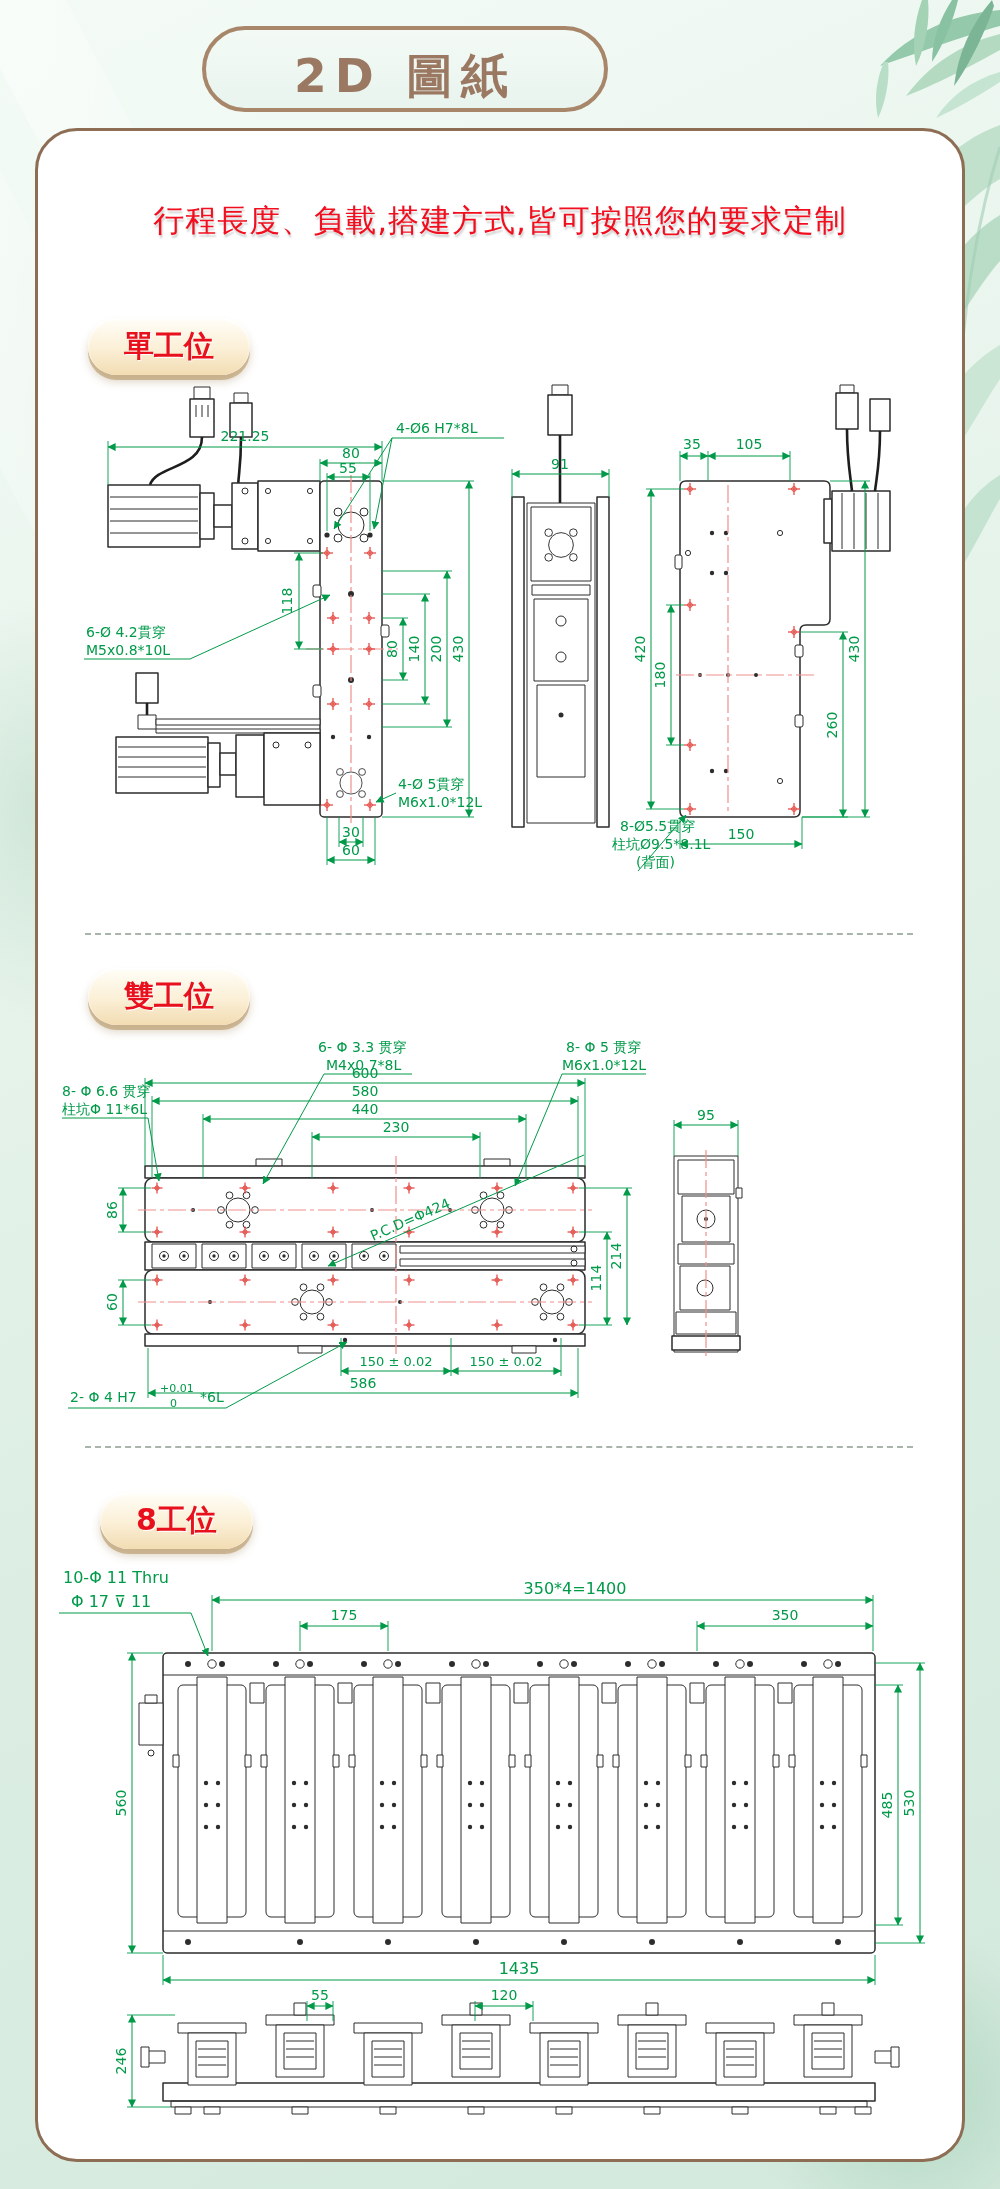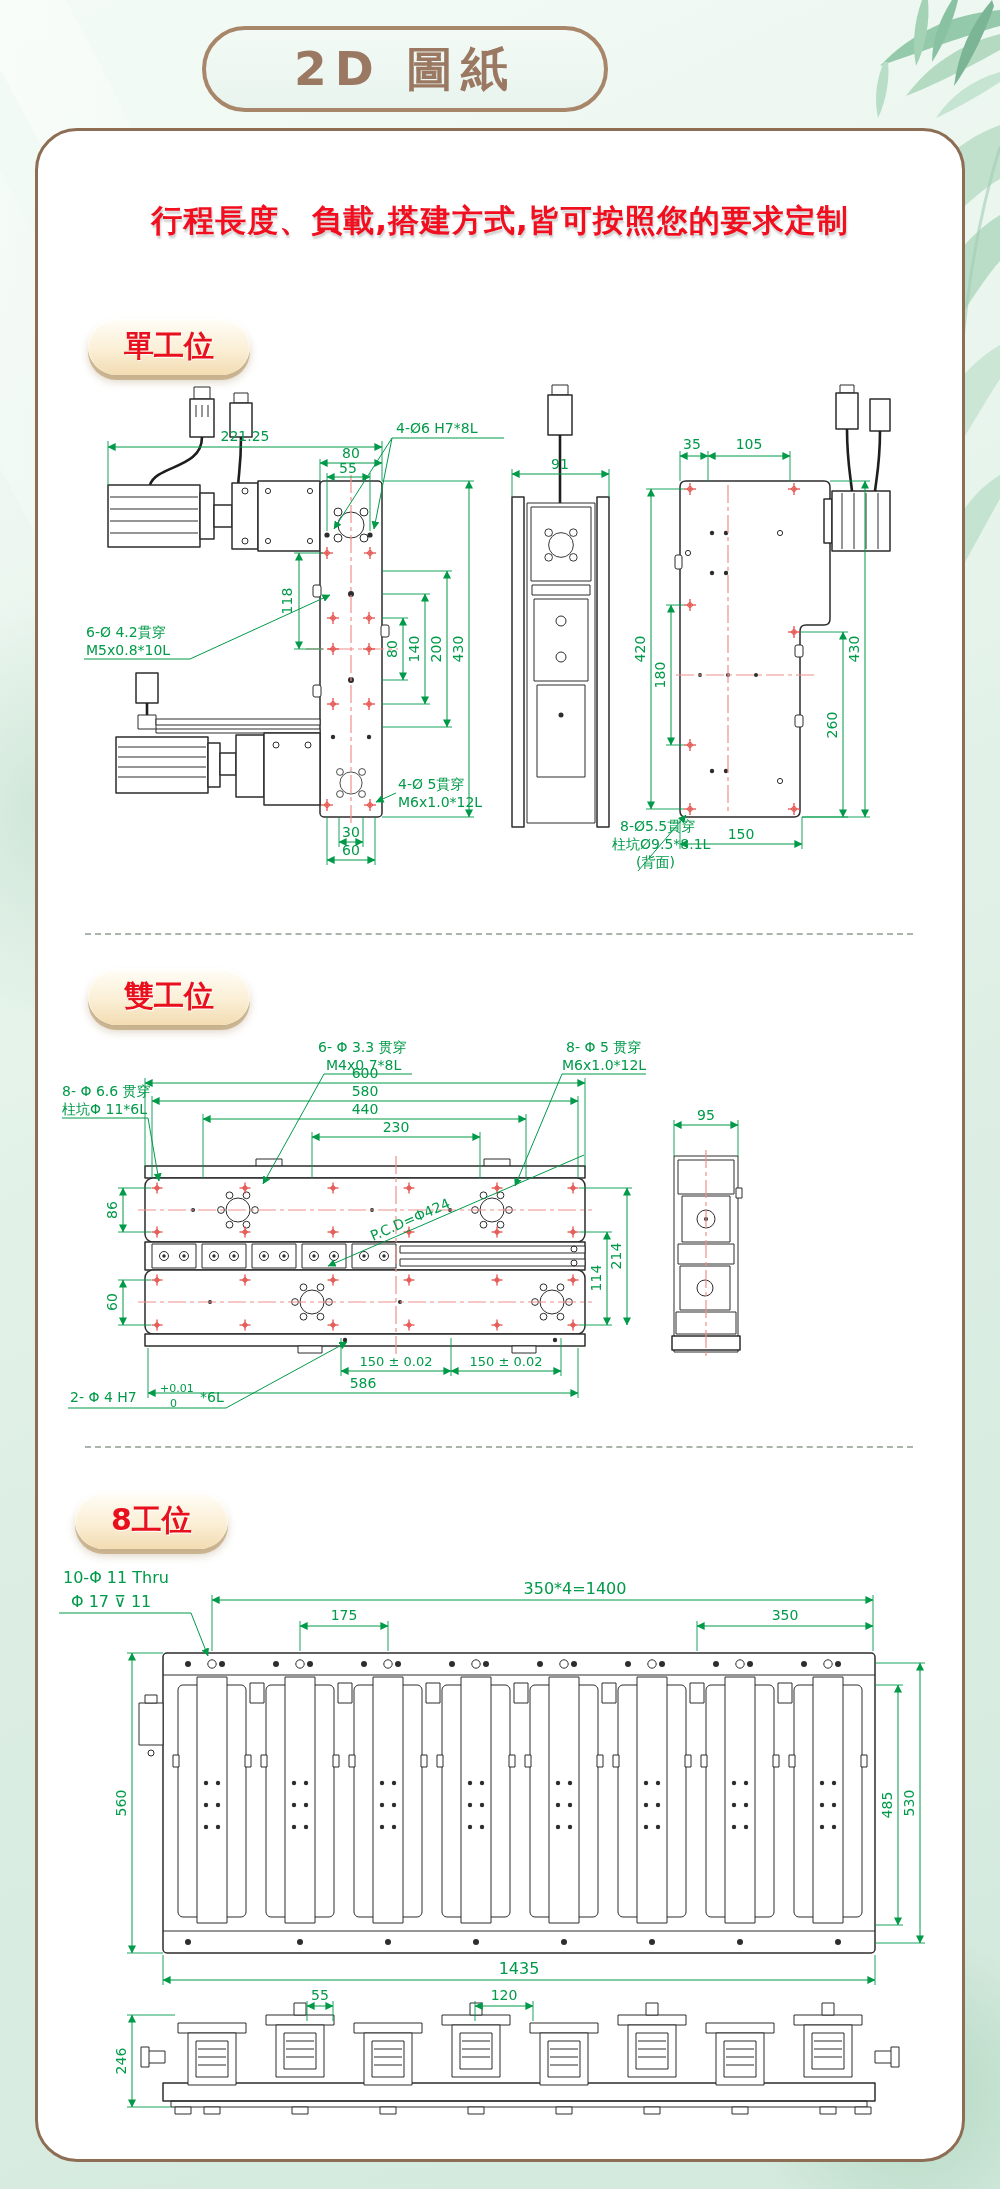--- a/index.html
+++ b/index.html
@@ -7,27 +7,27 @@
         font-family:"DejaVu Sans",sans-serif;
         background:linear-gradient(155deg,#f4fbf6 0%,#e7f4ec 35%,#dcEEe3 60%,#d3e9dd 100%);}
   
   .streak{position:absolute;background:linear-gradient(120deg,rgba(255,255,255,.55),rgba(255,255,255,0));
           transform:rotate(-28deg);border-radius:40px;}
   .blob{position:absolute;border-radius:50%;filter:blur(6px);}
   
   #header-pill{position:absolute;left:202px;top:26px;width:398px;height:78px;
      border:4px solid #a8866a;border-radius:46px;
      background:linear-gradient(180deg,#f3faf5,#e9f4ee);
-     display:flex;align-items:center;justify-content:center;}
+     display:flex;align-items:flex-end;justify-content:center;}
   #header-pill span{font-size:47px;font-weight:bold;color:#9a7862;letter-spacing:8px;}
   
   #card{position:absolute;left:35px;top:128px;width:924px;height:2028px;
      background:#ffffff;border:3px solid #8d6e55;border-radius:42px;}
   #headline{position:absolute;left:50px;top:200px;width:900px;text-align:center;
-     font-size:31px;font-weight:bold;color:#f10e1e;letter-spacing:1px;
+     font-size:31px;font-weight:normal;color:#f10e1e;letter-spacing:1px;
      text-shadow:1px 3px 2px rgba(150,150,150,.45);}
   .badge{position:absolute;background:linear-gradient(180deg,#fffef8 0%,#fbefd6 55%,#f2dcb2 100%);
      border-radius:30px;padding:8px 36px;font-size:30px;font-weight:bold;color:#e8101c;
      box-shadow:0 5px 0 rgba(178,143,90,.55),0 7px 9px rgba(150,120,70,.30),inset 0 2px 3px #ffffff;
      text-shadow:1px 1px 0 #ffffff;}
   .divider{position:absolute;left:85px;width:828px;height:0;border-top:2px dashed #a9b4ab;}
   
   svg{position:absolute;overflow:visible;}
   .o1{fill:none;stroke:#2d2d2d;stroke-width:1;stroke-linejoin:round}
   .fw{fill:#ffffff;stroke:#2d2d2d;stroke-width:1.5;stroke-linejoin:round}
@@ -83,21 +83,21 @@
   <div id="header-pill">
     <span>2D 圖紙</span>
   </div>
 
   <div id="card"></div>
 
   <div id="headline">行程長度、負載,搭建方式,皆可按照您的要求定制</div>
 
   <div class="badge" style="left:88px;top:968px;">雙工位</div>
   <div class="badge" style="left:88px;top:318px;">單工位</div>
-  <div class="badge" style="left:75px;top:1492px;">8工位</div>
+  <div class="badge" style="left:100px;top:1492px;">8工位</div>
 
   <div class="divider" style="top:933px;"></div>
   <div class="divider" style="top:1446px;"></div>
 
   <svg id="s1" style="left:80px;top:385px;" width="830" height="540" viewBox="0 0 830 540">
     <defs>
       <marker id="ar1" viewBox="0 0 10 10" refX="9.5" refY="5" markerWidth="8" markerHeight="8" orient="auto-start-reverse">
         <path d="M0,0L10,5L0,10z" fill="#009a49"></path>
       </marker>
       <g id="rc1">

